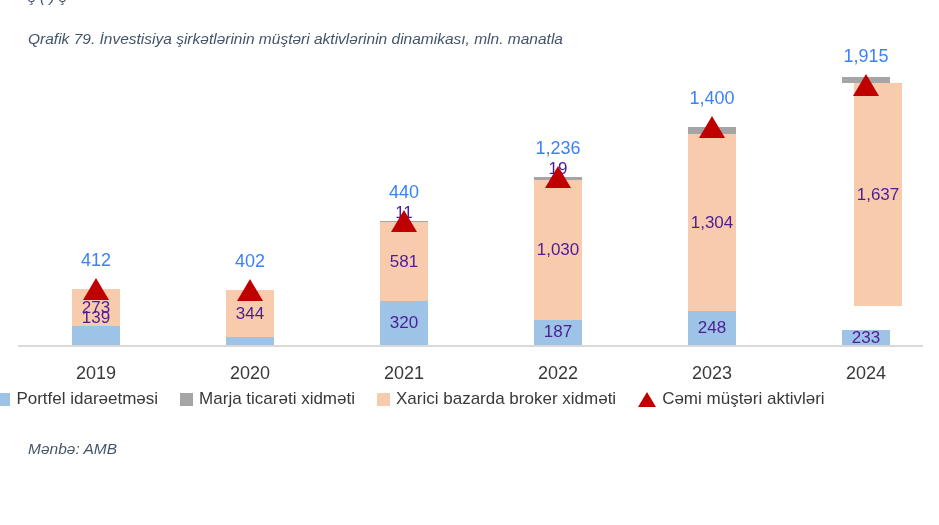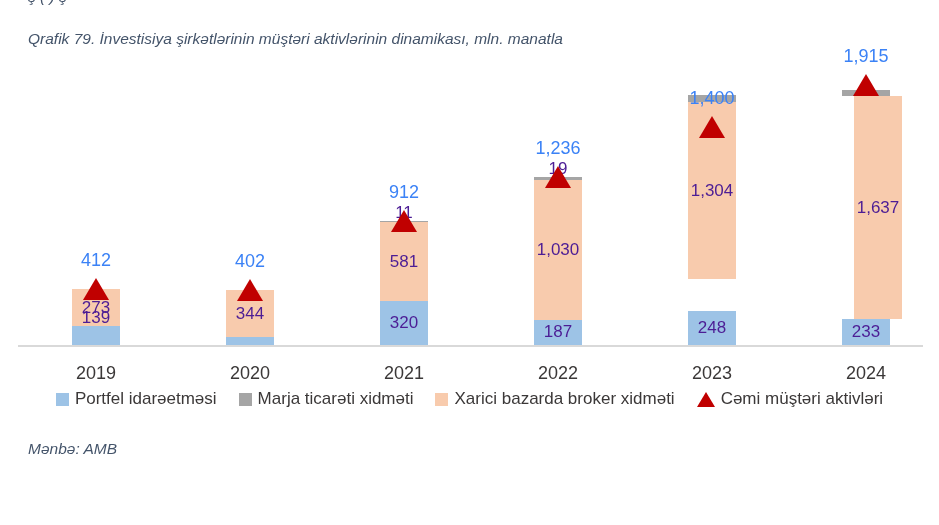--- a/index.html
+++ b/index.html
@@ -130,21 +130,21 @@
     text-align: center;
     font-size: 18px;
     color: #3B3838;
   }
 
   
   .legend {
     position: absolute;
     top: 389px;
     left: 0;
-    width: 939px;
+    width: 822px;
     display: flex;
     justify-content: center;
     align-items: center;
     gap: 22px;
     font-size: 17px;
     color: #3B3838;
   }
   .legend-item {
     display: flex;
     align-items: center;
@@ -209,52 +209,52 @@
         <div class="seg seg-marja" style="height: 1.496px;">
           <span class="seg-label above-thin">11</span>
         </div>
         <div class="seg seg-broker" style="height: 79.016px;">
           <span class="seg-label inside">581</span>
         </div>
         <div class="seg seg-portfel" style="height: 43.52px;">
           <span class="seg-label inside">320</span>
         </div>
         <div class="marker" style="bottom: 113.032px;"></div>
-        <div class="total-label" style="bottom: 142.032px;">912</div>
+        <div class="total-label" style="bottom: 142.032px;">440</div>
       </div>
       <div class="bar-group" style="left: 534px;">
         <div class="seg seg-marja" style="height: 2.584px;">
           <span class="seg-label above-thin">19</span>
         </div>
         <div class="seg seg-broker" style="height: 140.08px;">
           <span class="seg-label inside">1,030</span>
         </div>
         <div class="seg seg-portfel" style="height: 25.432px;">
           <span class="seg-label inside">187</span>
         </div>
         <div class="marker" style="bottom: 157.096px;"></div>
         <div class="total-label" style="bottom: 186.096px;">1,236</div>
       </div>
       <div class="bar-group" style="left: 688px;">
         <div class="seg seg-marja" style="height: 6.528px;"></div>
         <div class="seg seg-broker" style="height: 177.344px;">
           <span class="seg-label inside">1,304</span>
         </div>
-        <div class="seg seg-portfel" style="height: 33.728px; margin-top: 32px;">
+        <div class="seg seg-portfel" style="height: 33.728px;">
           <span class="seg-label inside">248</span>
         </div>
         <div class="marker" style="bottom: 206.6px;"></div>
         <div class="total-label" style="bottom: 235.6px;">1,400</div>
       </div>
       <div class="bar-group" style="left: 842px;">
         <div class="seg seg-marja" style="height: 6.12px;"></div>
         <div class="seg seg-broker" style="height: 222.632px; margin-left: 12px;">
           <span class="seg-label inside">1,637</span>
         </div>
-        <div class="seg seg-portfel" style="height: 26px;">
+        <div class="seg seg-portfel" style="height: 15px; margin-top: 24px;">
           <span class="seg-label inside">233</span>
         </div>
         <div class="marker" style="bottom: 249.44px;"></div>
         <div class="total-label" style="bottom: 278.44px;">1,915</div>
       </div>
     </div>
 </div>
 
 <div class="xaxis" id="xaxis">
     <div class="xtick" style="left: 41px;">2019</div>

